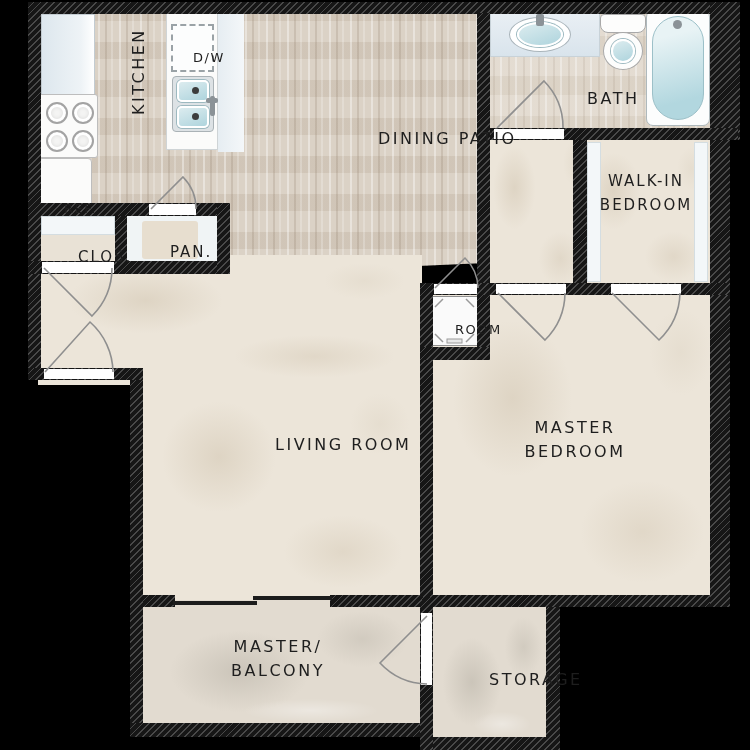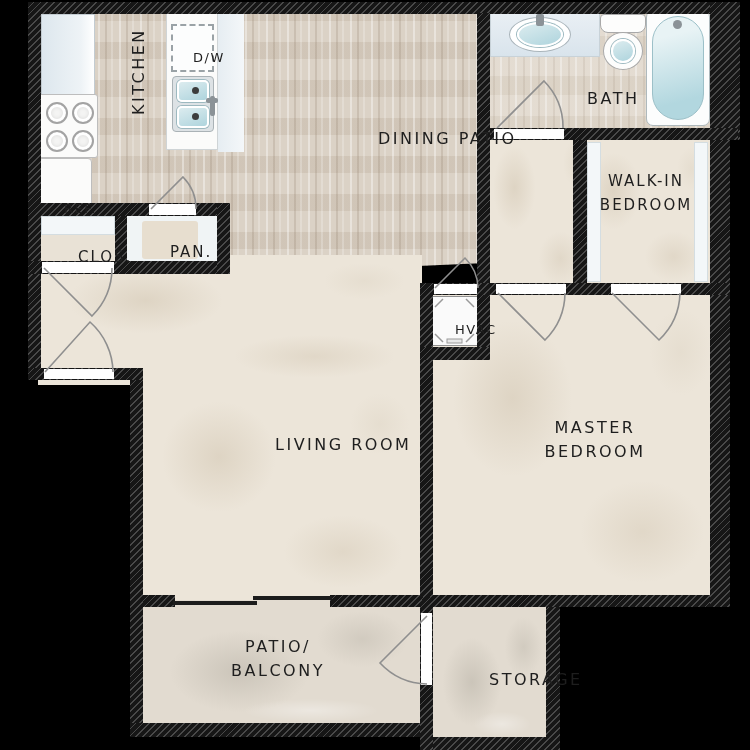--- a/index.html
+++ b/index.html
@@ -196,33 +196,33 @@
   <div class="lbl" style="left:587px;top:87px;">
       <span>BATH</span>
     </div>
   <div class="lbl mid" style="left:646px;top:193px;">
     <span style="position:static;display:block">WALK-IN</span>
     <span style="position:static;display:block">BEDROOM</span>
   </div>
   <div class="lbl" style="left:275px;top:433px;">
       <span>LIVING ROOM</span>
     </div>
-  <div class="lbl" style="left:575px;top:440px;margin-left:20px;">
+  <div class="lbl" style="left:575px;top:440px;">
     <span style="position:static;display:block">MASTER</span>
     <span style="position:static;display:block">BEDROOM</span>
   </div>
   <div class="lbl" style="left:278px;top:659px;">
-    <span style="position:static;display:block">PATIO/</span>
+    <span style="position:static;display:block">MASTER/</span>
     <span style="position:static;display:block">BALCONY</span>
   </div>
   <div class="lbl" style="left:489px;top:668px;">
       <span>STORAGE</span>
     </div>
   <div class="lbl small" style="left:455px;top:318px;">
-      <span>HVAC</span>
+      <span>ROOM</span>
     </div>
   <div class="lbl mid" style="left:78px;top:245px;">
       <span>CLOS.</span>
     </div>
   <div class="lbl mid" style="left:170px;top:240px;">
       <span>PAN.</span>
     </div>
   <div class="lbl small" style="left:64px;top:197px;">
       <span>REF.</span>
     </div>

